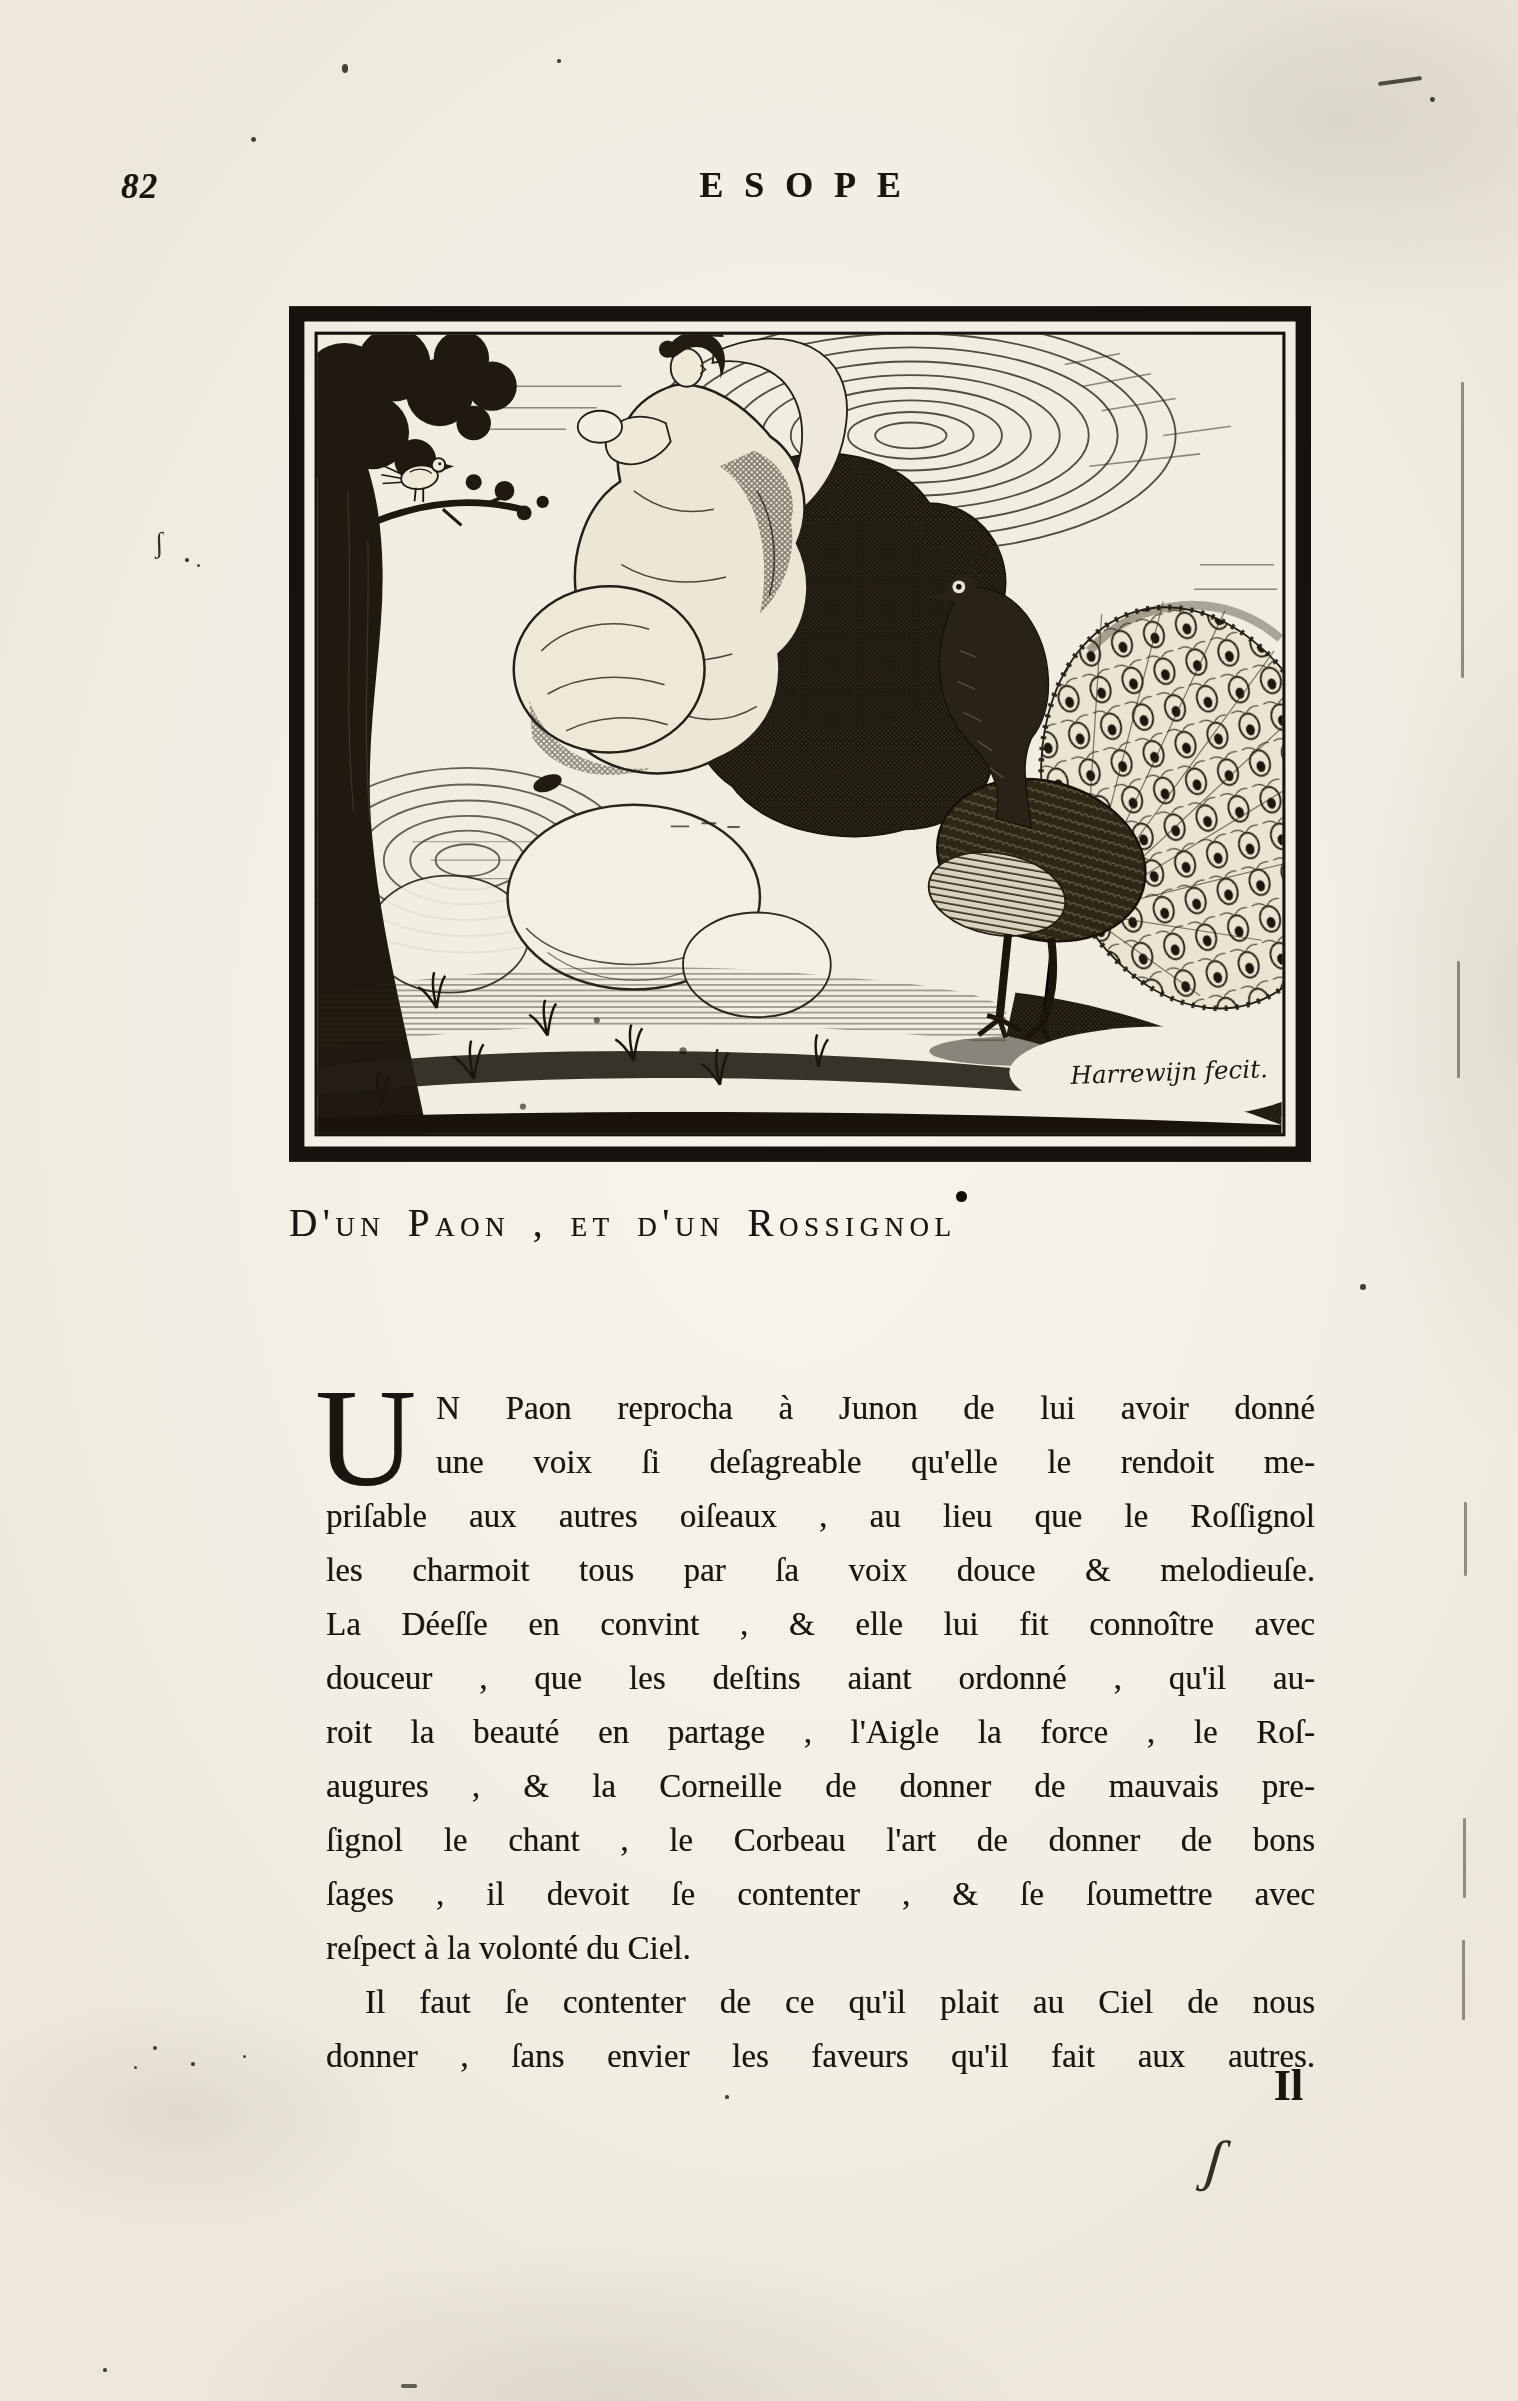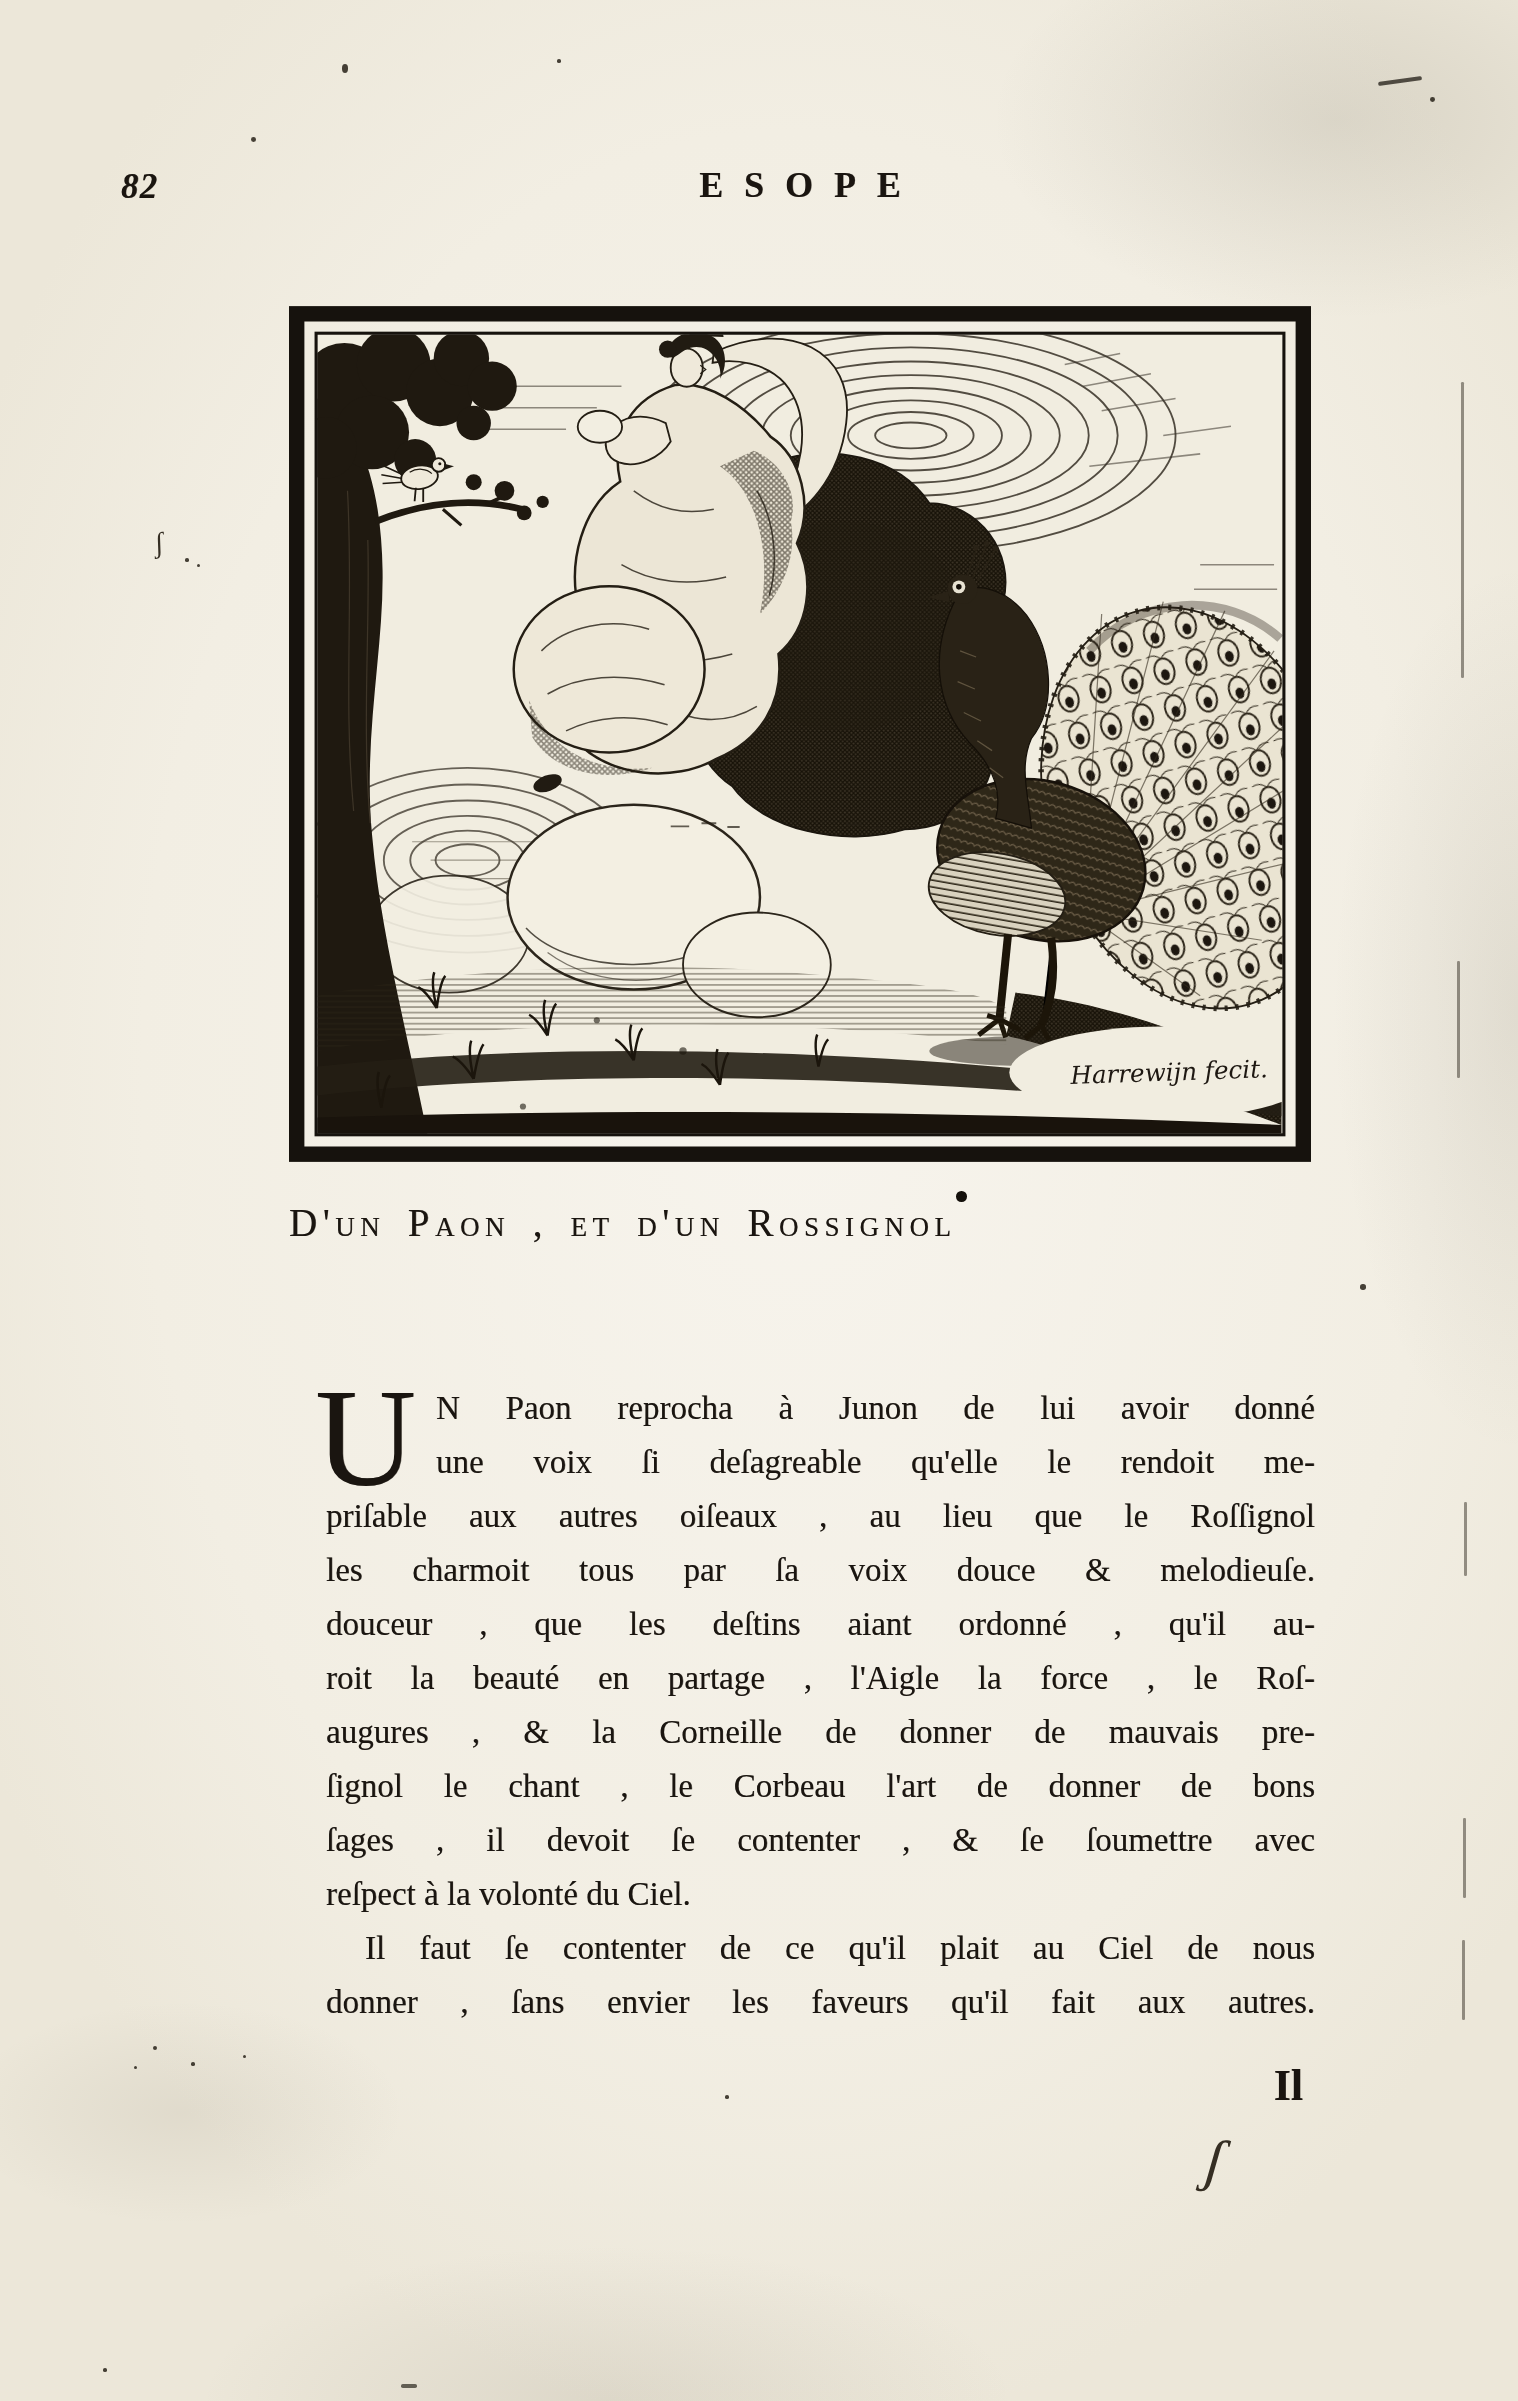--- a/index.html
+++ b/index.html
@@ -273,20 +273,21 @@
 
 <div class="abs ink fable-title">D'un Paon , et d'un Rossignol</div>
 
 <div class="abs ink dropcap">U</div>
 
 <div class="abs textcol">
   <div class="bodyline ink dropgap">N Paon reprocha à Junon de lui avoir donné</div>
   <div class="bodyline ink dropgap">une voix ſi deſagreable qu'elle le rendoit me-</div>
   <div class="bodyline ink">priſable aux autres oiſeaux , au lieu que le Roſſignol</div>
   <div class="bodyline ink">les charmoit tous par ſa voix douce &amp; melodieuſe.</div>
+  <div class="bodyline ink">La Déeſſe en convint , &amp; elle lui fit connoître avec</div>
   <div class="bodyline ink">douceur , que les deſtins aiant ordonné , qu'il au-</div>
   <div class="bodyline ink">roit la beauté en partage , l'Aigle la force , le Roſ-</div>
   <div class="bodyline ink">augures , &amp; la Corneille de donner de mauvais pre-</div>
   <div class="bodyline ink">ſignol le chant , le Corbeau l'art de donner de bons</div>
   <div class="bodyline ink">ſages , il devoit ſe contenter , &amp; ſe ſoumettre avec</div>
   <div class="bodyline ink nojust">reſpect à la volonté du Ciel.</div>
   <div class="bodyline ink indent">Il faut ſe contenter de ce qu'il plait au Ciel de nous</div>
   <div class="bodyline ink">donner , ſans envier les faveurs qu'il fait aux autres.</div>
 </div>
 

